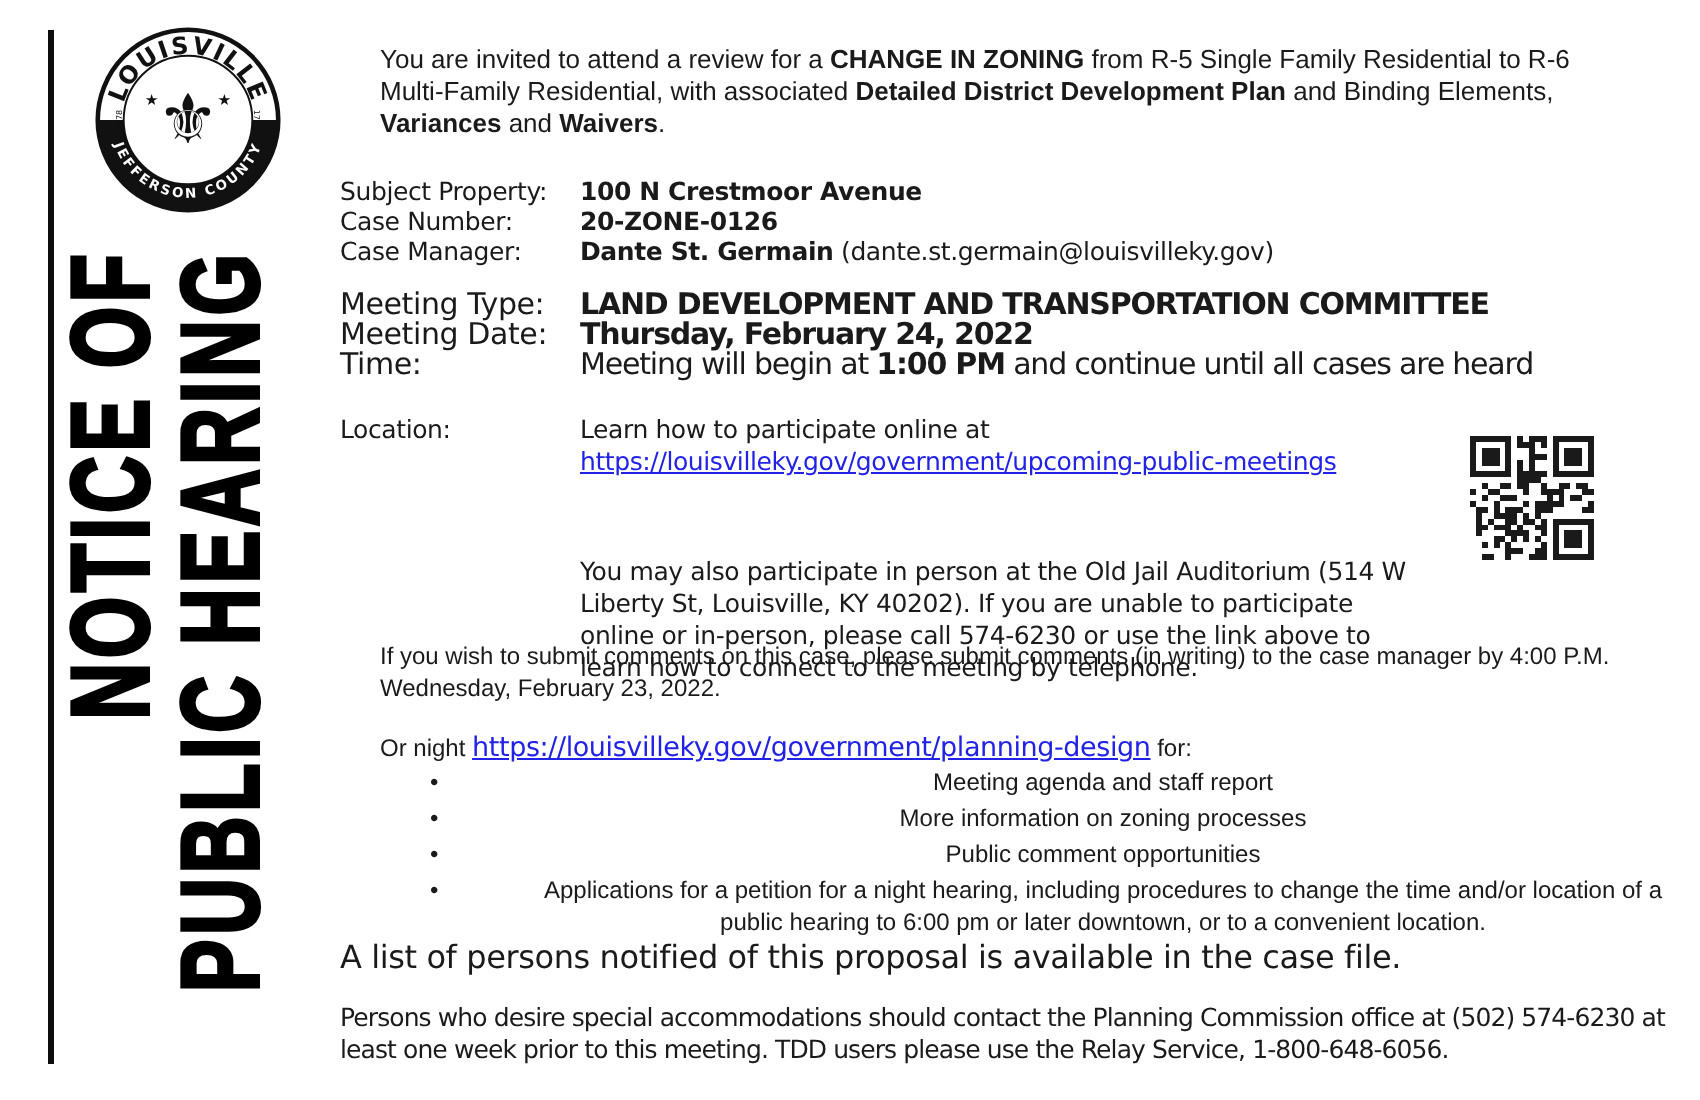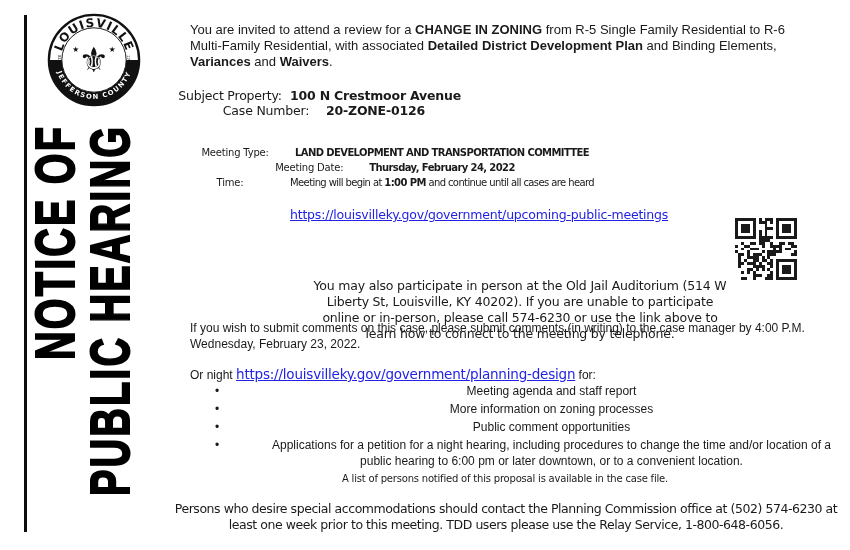--- a/index.html
+++ b/index.html
@@ -1,21 +1,21 @@
 <!DOCTYPE html>
 <html style="--link: #2222e6;"><head>
 <meta charset="utf-8">
 <style>
   html,body{margin:0;padding:0;}
   body{width:850px;height:550px;background:#fff;overflow:hidden;
        font-family:"Liberation Sans",sans-serif;color:#1a1a1a;}
   #page{position:relative;width:850px;height:550px;background:#fff;}
   .abs{position:absolute;}
   .f-a{font-family:"Liberation Sans",sans-serif;margin-left:20px;}
-  .f-t{font-family:"DejaVu Sans",sans-serif;letter-spacing:-0.2px;text-align:center;}
+  .f-t{font-family:"DejaVu Sans",sans-serif;letter-spacing:-0.2px;}
   .f-c{font-family:"DejaVu Sans",sans-serif;letter-spacing:-0.6px;}
   .b{font-weight:bold;}
   .pre{white-space:pre-line;}
   a.link{color:var(--link,#2222e6);text-decoration:underline;cursor:pointer;}
 
   
   #vrule{left:24px;top:15px;width:3px;height:517px;background:#0d0d0d;}
 
   
   #notice-title{left:28px;top:505px;width:528px;text-align:right;
@@ -23,30 +23,30 @@
     font-family:"Liberation Sans",sans-serif;font-weight:bold;
     font-size:55px;line-height:55px;letter-spacing:3px;color:#000;
     -webkit-text-stroke:2px #000;white-space:nowrap;}
 
   
   #seal{left:46px;top:12px;}
 
   
   #intro{left:170px;top:22px;width:675px;font-size:13px;line-height:16px;}
   #case-info{left:170px;top:88px;font-size:12.5px;line-height:15px;}
-  #meeting{left:170px;top:145px;font-size:10px;line-height:15px;}
+  #meeting{left:170px;top:145px;font-size:15px;line-height:15px;}
   #location{left:170px;top:207px;font-size:12.5px;line-height:16px;}
   #in-person{left:290px;top:250px;width:460px;font-size:12.5px;line-height:16px;margin-top:28px;}
   #comments{left:170px;top:320px;width:670px;font-size:12px;line-height:16px;}
   #resources{left:170px;top:366px;font-size:12px;line-height:17px;}
   #resources a.link{font-size:13.5px;font-family:"DejaVu Sans",sans-serif;letter-spacing:-0.2px;}
   #bullet-list{left:170px;top:383px;width:675px;font-size:12px;line-height:16px;}
   .bullet-row{position:relative;padding-left:48px;min-height:17px;margin-bottom:1px;text-align:center;}
   .bullet-row::before{content:"\2022";position:absolute;left:25px;top:0;}
-  #case-file-note{left:170px;top:471px;width:670px;font-size:10px;line-height:16px;}
+  #case-file-note{left:170px;top:471px;width:670px;font-size:16px;line-height:16px;}
   #accommodations{left:170px;top:501px;width:672px;font-size:12.5px;line-height:16px;}
 
   .label{display:inline-block;width:120px;}
   #qr{left:735px;top:218px;width:62px;height:62px;}
 </style>
 </head>
 <body style="background: rgb(255, 255, 255); color: rgb(26, 26, 26);">
 
 <div id="page">
 
@@ -86,35 +86,41 @@
     <span class="b">Variances</span><span> and </span><span class="b">Waivers</span><span>.</span>
   </div>
 
   <div id="case-info" class="abs f-t">
     <div>
       <span class="label">Subject Property:</span><span class="b">100 N Crestmoor Avenue</span>
     </div>
     <div>
       <span class="label">Case Number:</span><span class="b">20-ZONE-0126</span>
     </div>
+    <div>
+      <span class="label">Case Manager:</span><span class="b">Dante St. Germain</span><span> (dante.st.germain@louisvilleky.gov)</span>
+    </div>
   </div>
 
   <div id="meeting" class="abs f-t">
     <div>
       <span class="label">Meeting Type:</span><span class="b f-c">LAND DEVELOPMENT AND TRANSPORTATION COMMITTEE</span>
     </div>
     <div>
       <span class="label">Meeting Date:</span><span class="b f-c">Thursday, February 24, 2022</span>
     </div>
     <div>
       <span class="label">Time:</span><span class="f-c">Meeting will begin at </span><span class="b f-c">1:00 PM</span><span class="f-c"> and continue until all cases are heard</span>
     </div>
   </div>
 
   <div id="location" class="abs f-t">
+    <div>
+      <span class="label">Location:</span><span>Learn how to participate online at</span>
+    </div>
     <div style="padding-left:120px">
       <a class="link">https://louisvilleky.gov/government/upcoming-public-meetings</a>
     </div>
   </div>
 
   <div id="in-person" class="abs f-t pre">You may also participate in person at the Old Jail Auditorium (514 W
 Liberty St, Louisville, KY 40202). If you are unable to participate
 online or in-person, please call 574-6230 or use the link above to
 learn how to connect to the meeting by telephone.</div>
 

